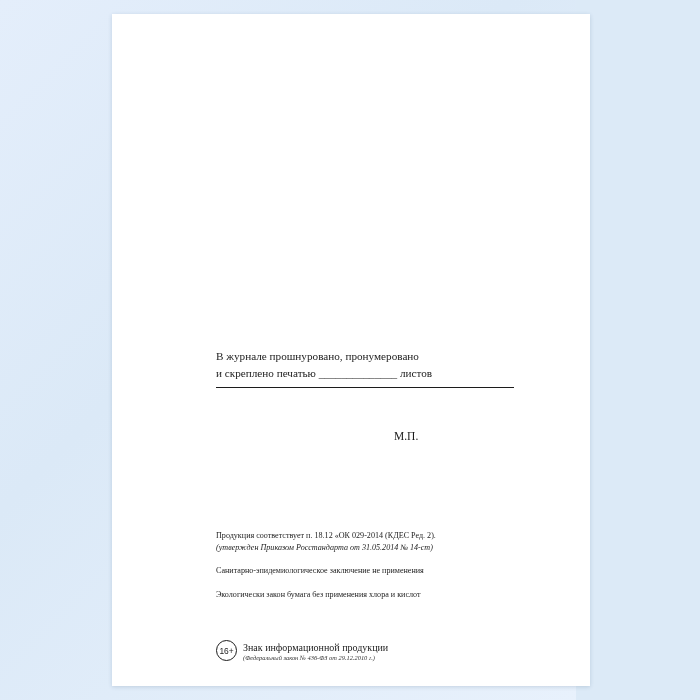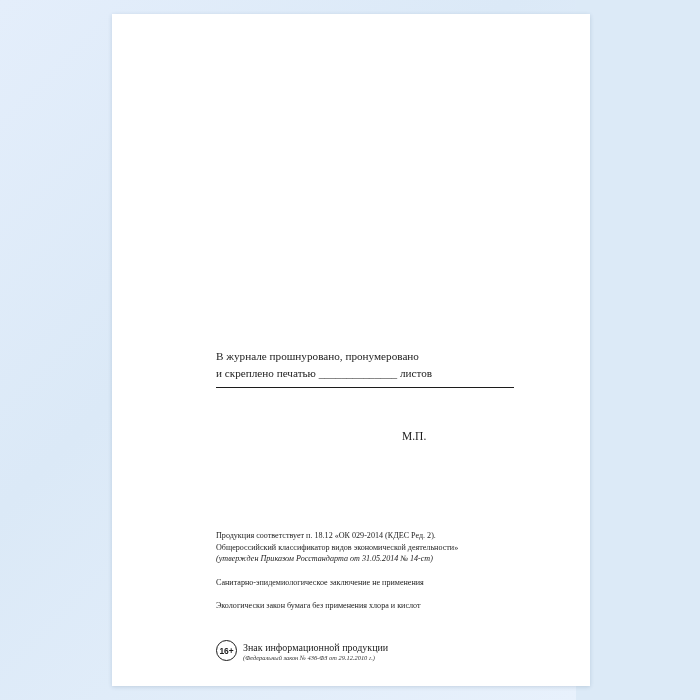--- a/index.html
+++ b/index.html
@@ -41,21 +41,21 @@
     white-space: nowrap;
   }
   .line.underline-rule {
     border-bottom: 1px solid #1c1c1c;
     width: 298px;
     height: 4px;
     margin-top: 2px;
   }
   .mp {
     position: absolute;
-    left: 290px;
+    left: 282px;
     top: 416px;
     font-size: 11.5px;
     color: #1c1c1c;
   }
   .footer {
     position: absolute;
     left: 104px;
     top: 516px;
     width: 330px;
   }
@@ -80,21 +80,21 @@
   }
   .age-badge {
     width: 19px;
     height: 19px;
     border: 1.1px solid #1c1c1c;
     border-radius: 50%;
     display: flex;
     align-items: center;
     justify-content: center;
     font-size: 8.4px;
-    font-weight: bold;
+    font-weight: normal;
     color: #1c1c1c;
     font-family: "Liberation Sans", sans-serif;
     margin-right: 6px;
     flex: 0 0 auto;
   }
   .info-text-wrap {
     padding-top: 2px;
   }
   .info-main {
     font-size: 10px;
@@ -118,21 +118,20 @@
     <div class="block-center">
       <div class="line">В журнале прошнуровано, пронумеровано</div>
       <div class="line">и скреплено печатью ______________ листов</div>
       <div class="line underline-rule"></div>
     </div>
 
     <div class="mp">М.П.</div>
 
     <div class="footer">
       <div class="f-small">Продукция соответствует п. 18.12 «ОК 029-2014 (КДЕС Ред. 2).</div>
-      <div class="f-small">Общероссийский классификатор видов экономической деятельности»</div>
       <div class="f-small f-italic">(утвержден Приказом Росстандарта от 31.05.2014 № 14-ст)</div>
       <div class="f-small f-gap">Санитарно-эпидемиологическое заключение не применения</div>
       <div class="f-small f-gap">Экологически закон бумага без применения хлора и кислот</div>
     </div>
 
     <div class="infoline">
       <div class="age-badge">16+</div>
       <div class="info-text-wrap">
         <div class="info-main">Знак информационной продукции</div>
         <div class="info-sub">(Федеральный закон № 436-ФЗ от 29.12.2010 г.)</div>

